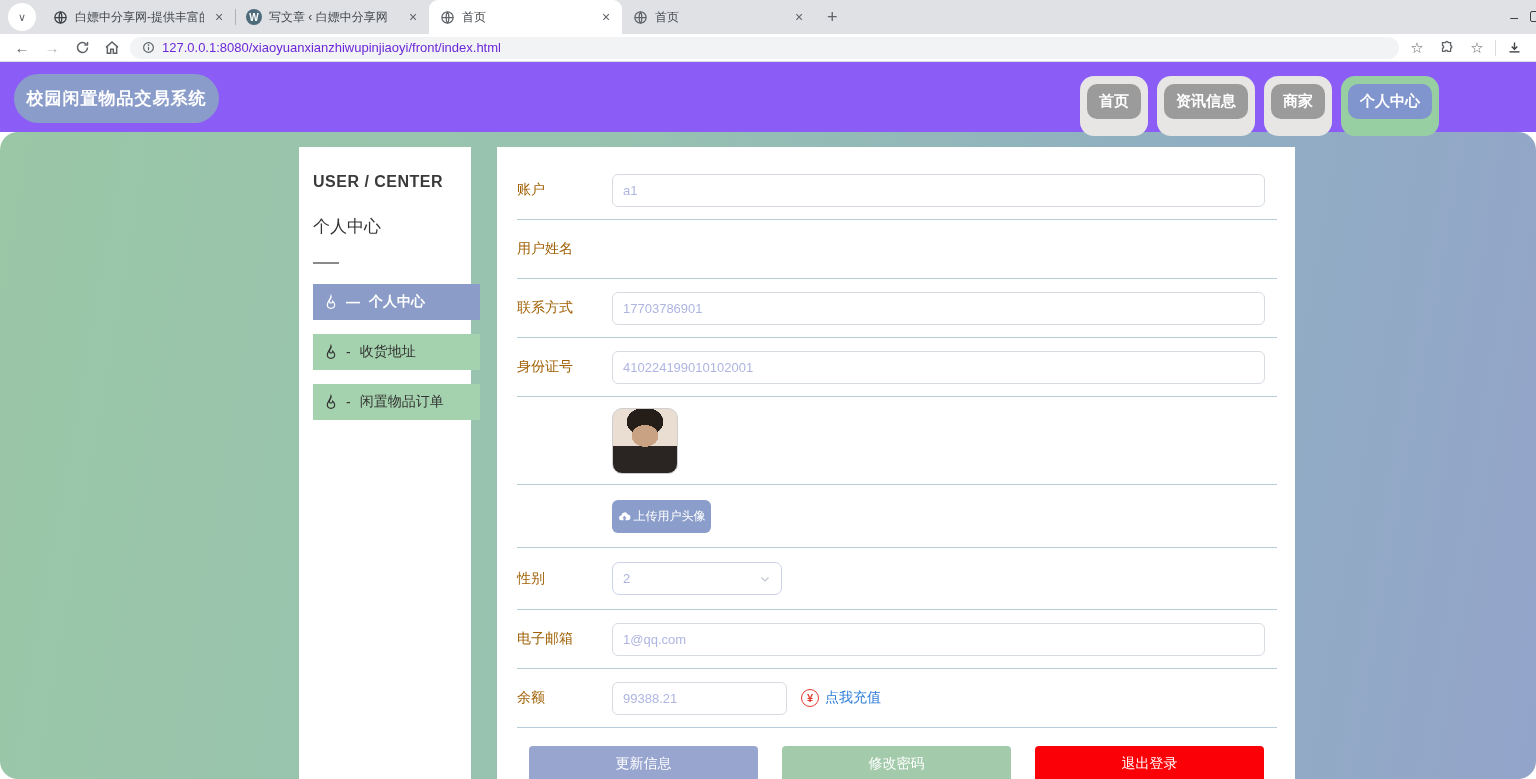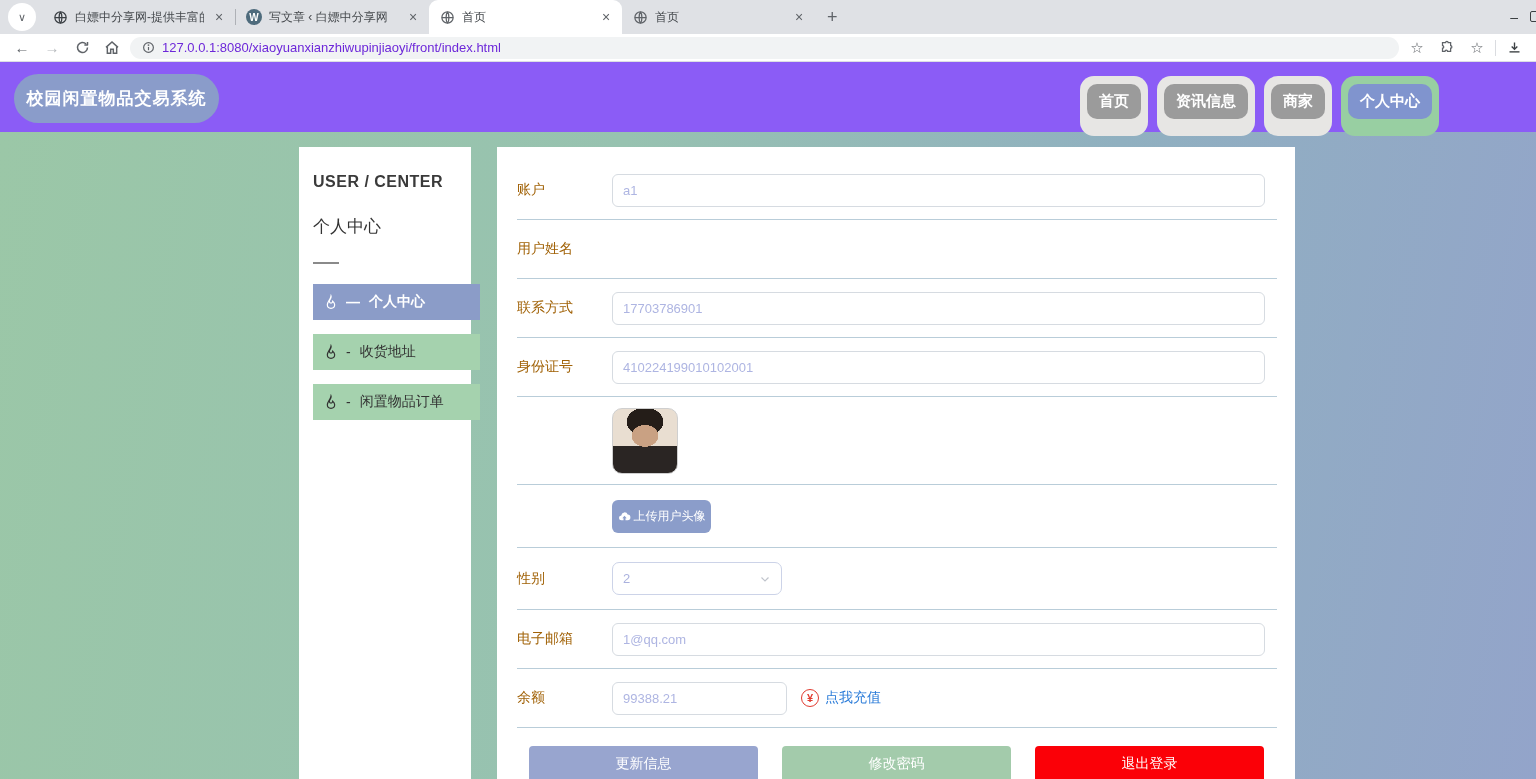--- a/index.html
+++ b/index.html
@@ -36,21 +36,21 @@
   .logo-badge { position:absolute; left:14px; top:12px; width:205px; height:49px; background:#8a9cca; border-radius:26px;
                 color:#fff; font-size:17px; font-weight:bold; display:flex; align-items:center; justify-content:center; letter-spacing:1px; }
   .main-nav { position:absolute; left:1080px; top:14px; display:flex; gap:9px; }
   .nav-outer { background:#e7e6e4; border-radius:14px; padding:8px 7px 17px; cursor:pointer; }
   .nav-outer.active { background:#98cfa2; }
   .nav-btn { background:#9b9b9b; color:#fff; font-size:15px; font-weight:bold; padding:8px 12px; border-radius:10px; white-space:nowrap; }
   .nav-outer.active .nav-btn { background:#8094ce; }
 
   
   .page { position:relative; height:647px; overflow:hidden;
-          background:linear-gradient(100deg,#9bc7a7 0%,#97c2b0 38%,#90b0c0 68%,#93a4ca 100%); }
+          background:linear-gradient(100deg,#9bc7a7 0%,#97c2b0 38%,#90b0c0 68%,#93a4ca 100%);border-radius:18px; }
 
   .sidebar-panel { position:absolute; left:299px; top:15px; width:172px; height:680px; background:#fff; }
   .sb-title { margin:26px 0 0 14px; font-size:16px; font-weight:bold; color:#3a3a3a; letter-spacing:.5px; }
   .sb-subtitle { margin:24px 0 0 14px; font-size:17px; color:#333; }
   .sb-divider { width:26px; border-top:2px solid #8a8a8a; margin:24px 0 0 14px; }
   .sb-menu { margin-top:20px; }
   .sb-item { width:167px; margin:0 0 14px 14px; height:36px; display:flex; align-items:center; gap:7px; padding-left:10px;
              background:#a5d2ae; color:#333; font-size:14px; cursor:pointer; }
   .sb-item.active { background:#8b9cc8; color:#fff; font-weight:bold; }
   .sb-item .dash { margin-right:2px; }

